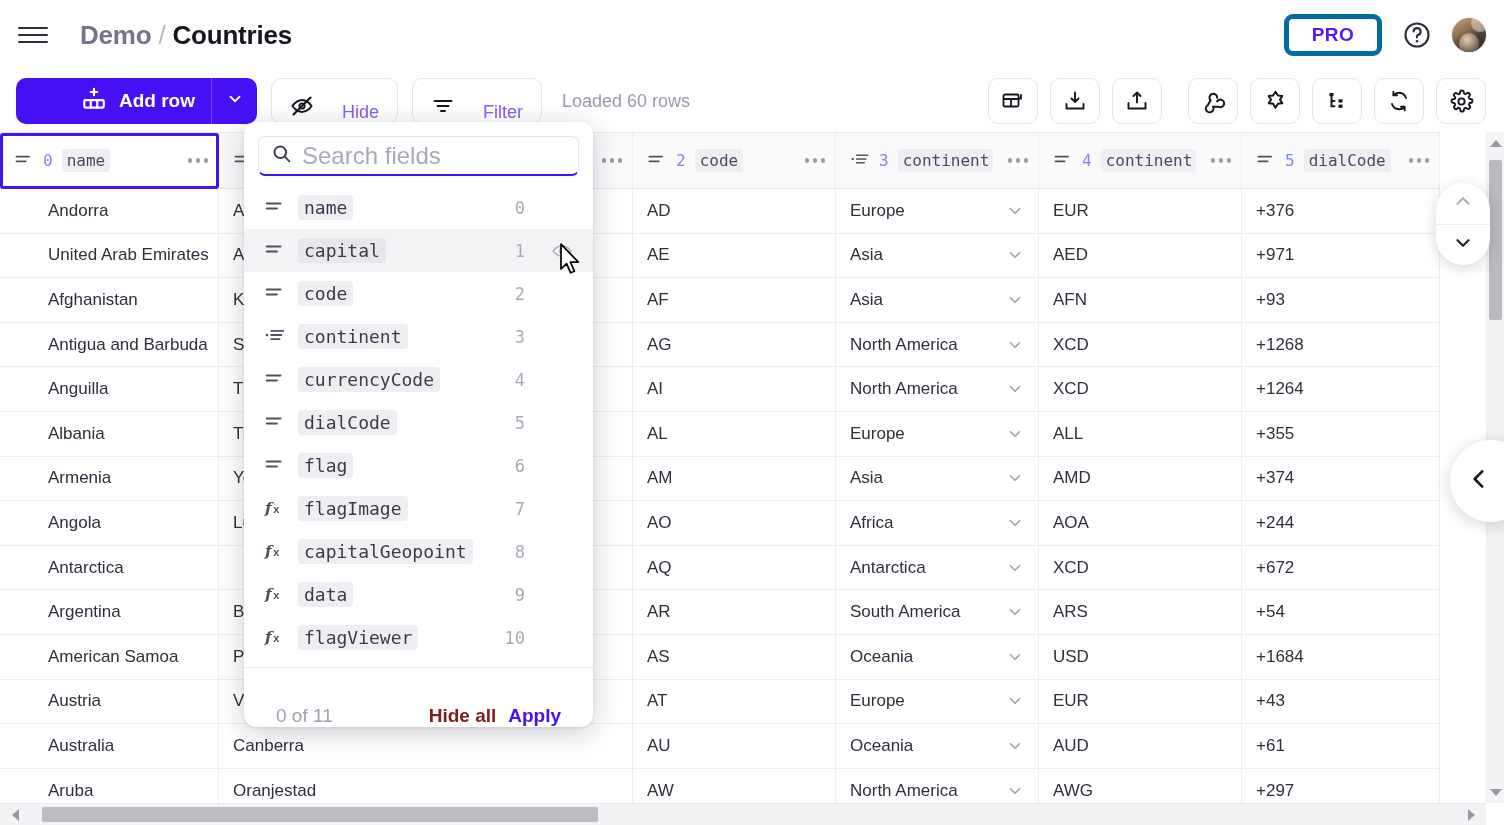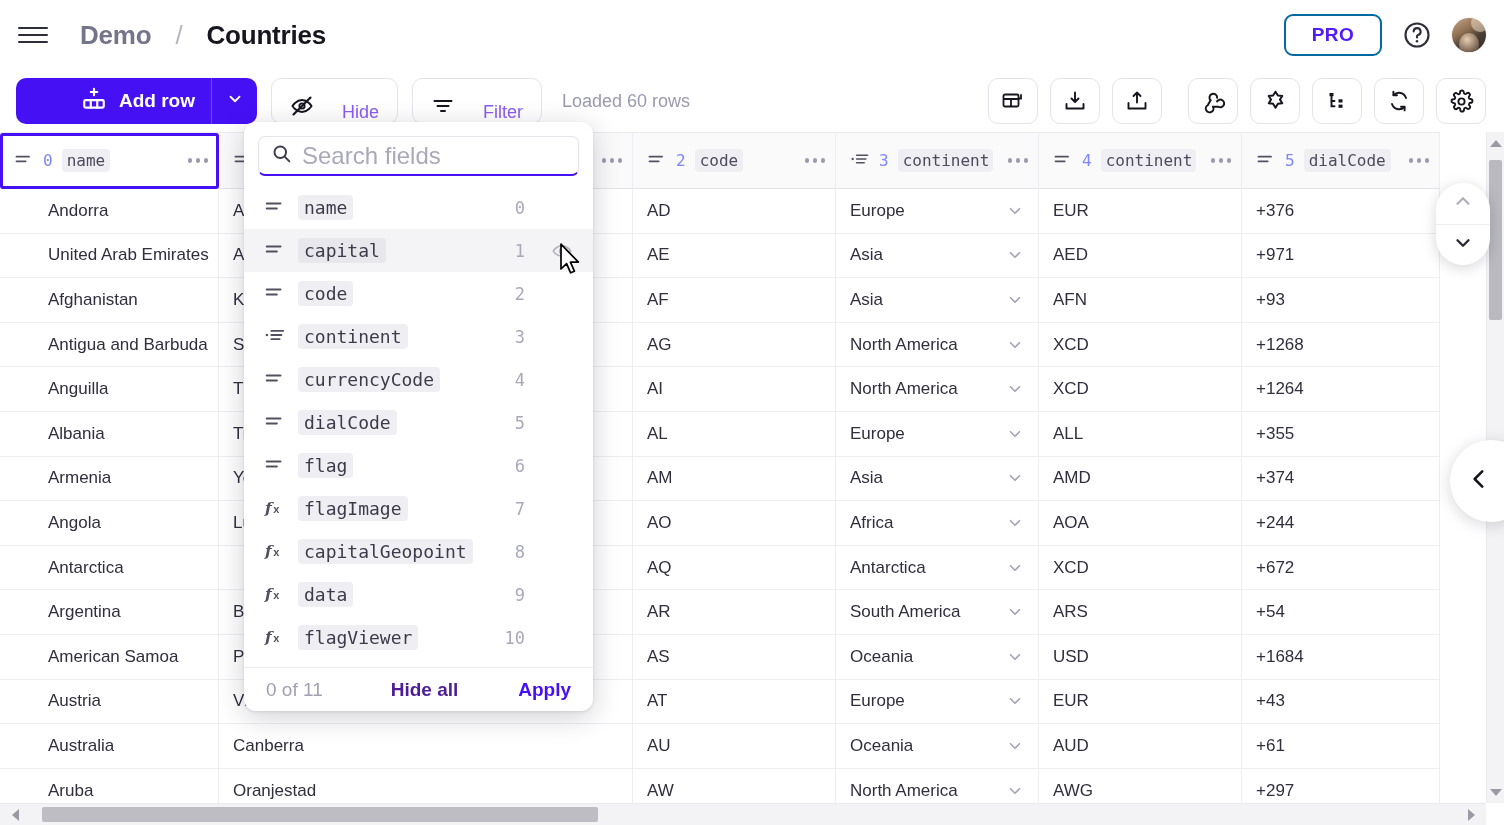--- a/index.html
+++ b/index.html
@@ -20,31 +20,31 @@
   }
   .burger {
     width: 34px; height: 34px;
     display: flex; flex-direction: column; justify-content: center;
     gap: 5px; cursor: pointer; padding: 0 2px;
   }
   .burger i { display: block; height: 2px; background: #2e2e38; border-radius: 2px; }
   .breadcrumb {
     margin-left: 30px;
     font-size: 26px; font-weight: bold;
-    display: flex; align-items: center; gap: 24px;
+    display: flex; align-items: center; gap: 7px;
     letter-spacing: -0.2px;
   }
   .bc-demo { color: #74748a; font-weight: bold; }
   .bc-sep  { color: #b5b5c3; font-weight: normal; }
   .bc-cur  { color: #16161e; font-weight: bold; }
 
   .topbar-right { margin-left: auto; display: flex; align-items: center; gap: 20px; }
   .pro-btn {
     width: 98px; height: 42px;
-    border: 2px solid #0369a1; border-radius: 9px;
+    border: 5px solid #0369a1; border-radius: 9px;
     background: #fff; color: #5319ff;
     font-size: 19px; font-weight: bold; letter-spacing: .5px;
     display: flex; align-items: center; justify-content: center;
     cursor: pointer;
   }
   .help-icon { cursor: pointer; display:flex; }
   .avatar {
     width: 34px; height: 34px; border-radius: 50%;
     background: linear-gradient(150deg,#caa887 0%,#8e6f52 38%,#4b4036 60%,#2c2622 100%);
     position: relative; overflow: hidden; cursor: pointer;
@@ -210,25 +210,25 @@
   .dd-label {
     background: #efeff3; border-radius: 4px; padding: 2px 6px;
     font-family: "DejaVu Sans Mono", monospace; font-size: 18px; color: #3b3b4a;
   }
   .dd-item.hover .dd-label { background: #e7e7ec; }
   .dd-num { margin-left: auto; font-size: 17px; color: #a9a9ba; font-family: "DejaVu Sans Mono", monospace; }
   .dd-eye { width: 26px; display: flex; align-items: center; justify-content: center; margin-left: 12px; }
   .dd-eye.spacer { visibility: hidden; }
   .dd-foot {
     border-top: 1px solid #ebebf0;
-    height: 44px; display: flex; align-items: center;
-    padding: 0 22px; gap: 0;
+    height: 60px; display: flex; align-items: flex-end;
+    padding: 0 32px; gap: 0;
   }
   .dd-count { font-size: 19px; color: #a1a1b2; }
-  .dd-hideall { font-size: 19px; color: #4c1d95; font-weight: bold; cursor: pointer; margin-left: 68px; }
+  .dd-hideall { font-size: 19px; color: #7f1d1d; font-weight: bold; cursor: pointer; margin-left: 96px; }
   .dd-apply { font-size: 19px; color: #4610f5; font-weight: bold; cursor: pointer; margin-left: auto; }
 
   
   .cursor { position: absolute; left: 559px; top: 243px; z-index: 99; pointer-events: none; }
 </style>
 </head>
 <body>
 
 <div class="topbar">
   <div class="burger">

